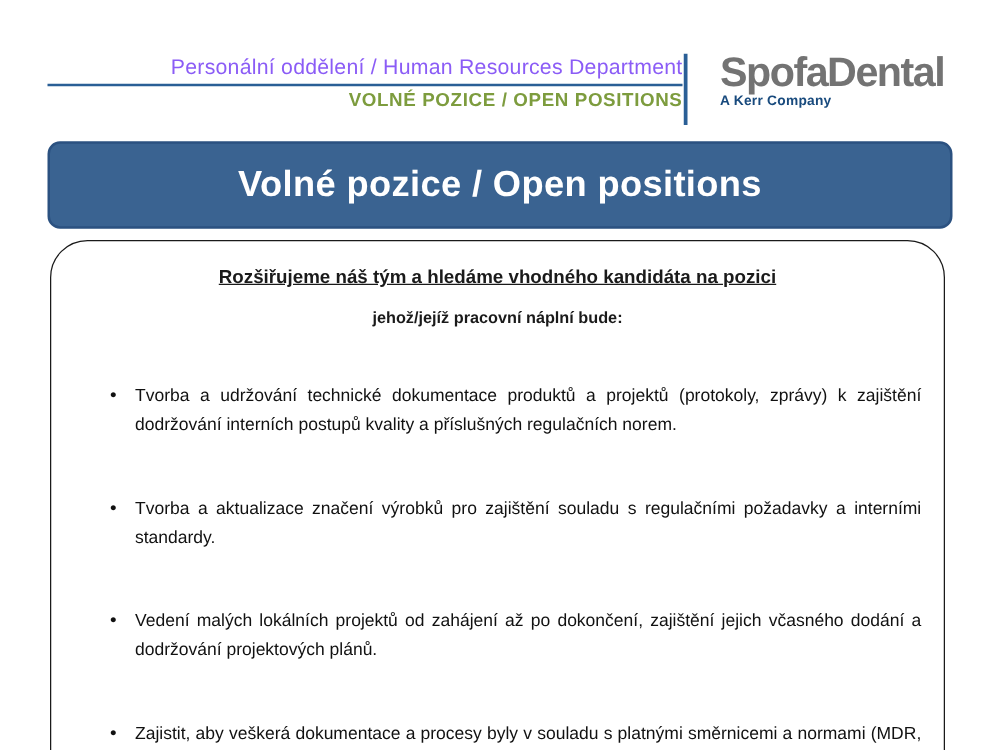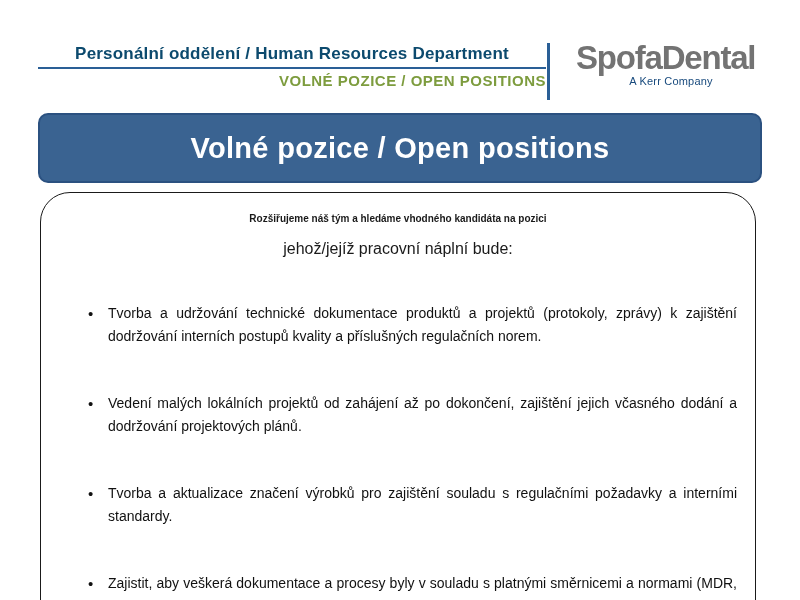--- a/index.html
+++ b/index.html
@@ -19,27 +19,26 @@
   
   .header-left {
     position: absolute;
     left: 38px;
     top: 44px;
     width: 508px;
     text-align: right;
   }
   .dept-line {
     font-size: 17px;
-    font-weight: bold;
-    color: #0c4a6e;
+    font-weight: normal;
+    color: #8b5cf6;
     letter-spacing: 0.2px;
     padding-bottom: 3px;
     border-bottom: 2.5px solid #2A5F96;
     white-space: nowrap;
-    text-align: center;
   }
   .open-line {
     font-size: 15px;
     font-weight: bold;
     color: #7D9C3E;
     letter-spacing: 0.5px;
     margin-top: 3px;
     white-space: nowrap;
   }
   .header-vbar {
@@ -59,23 +58,23 @@
   .logo-main {
     font-size: 33px;
     font-weight: bold;
     color: #737373;
     letter-spacing: -1.2px;
     line-height: 1.1;
     white-space: nowrap;
   }
   .logo-tagline {
     font-size: 11px;
-    font-weight: normal;
+    font-weight: bold;
     color: #184A7D;
-    text-align: center;
+    text-align: left;
     margin-top: -1px;
     letter-spacing: 0.2px;
   }
 
   
   .banner {
     position: absolute;
     left: 38px;
     top: 113px;
     width: 720px;
@@ -101,34 +100,35 @@
     top: 192px;
     width: 716px;
     height: 450px; 
     border: 1.6px solid #1a1a1a;
     border-radius: 30px;
     box-sizing: border-box;
     padding: 14px 0 0 0;
   }
   .intro-line {
     text-align: center;
-    font-size: 10px;
+    font-size: 15px;
     font-weight: bold;
     margin: 6px 30px 16px 30px;
+    text-decoration: underline;
   }
   .position-title {
     text-align: center;
     font-size: 26px;
     font-weight: bold;
     margin: 10px 0 0 0;
   }
   .duties-heading {
     text-align: center;
-    font-size: 16px;
-    font-weight: normal;
+    font-size: 13px;
+    font-weight: bold;
     margin: 12px 0 6px 0;
   }
   ul.bullet-list {
     list-style: none;
     margin: 0;
     padding: 0 18px 0 45px;
   }
   ul.bullet-list li {
     position: relative;
     padding-left: 22px;
@@ -165,22 +165,22 @@
 </div>
 
 <div class="content-box">
   <div class="intro-line">Rozšiřujeme náš tým a hledáme vhodného kandidáta na pozici</div>
   <div class="duties-heading">jehož/jejíž pracovní náplní bude:</div>
 
   <ul class="bullet-list">
 
       <li><span>Tvorba a udržování technické dokumentace produktů a projektů (protokoly, zprávy) k zajištění dodržování interních postupů kvality a příslušných regulačních norem.</span></li>
 
+      <li><span>Tvorba a aktualizace značení výrobků pro zajištění souladu s regulačními požadavky a interními standardy.</span></li>
+
       <li><span>Vedení malých lokálních projektů od zahájení až po dokončení, zajištění jejich včasného dodání a dodržování projektových plánů.</span></li>
-
-      <li><span>Tvorba a aktualizace značení výrobků pro zajištění souladu s regulačními požadavky a interními standardy.</span></li>
 
 
       <li><span>Zajistit, aby veškerá dokumentace a procesy byly v souladu s platnými směrnicemi a normami (MDR, FDA 21 CFR 820, ISO 13485, ISO 14971).</span></li>
 
     </ul>
 
 </div>
 
 </body></html>

